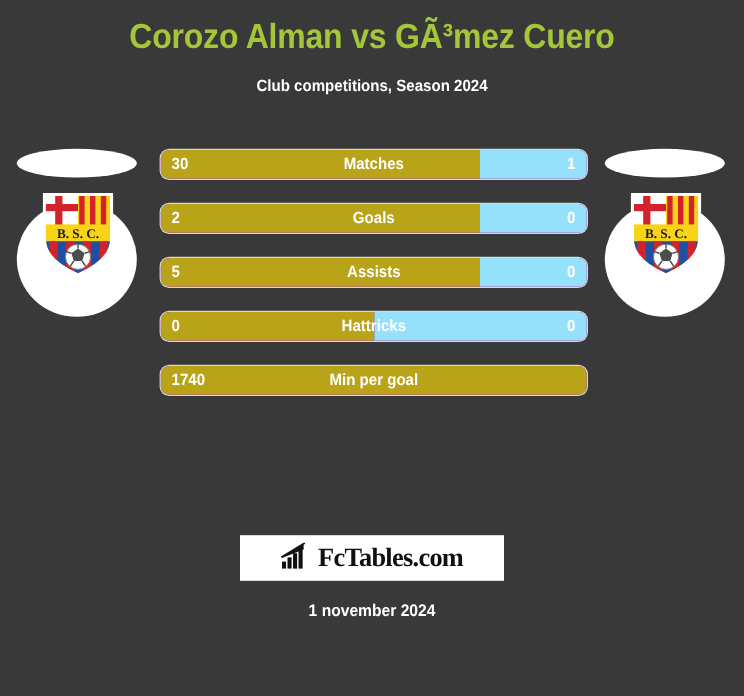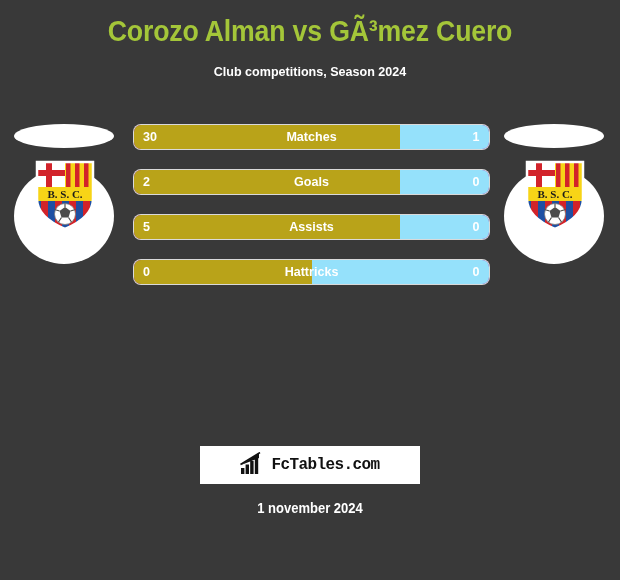--- a/index.html
+++ b/index.html
@@ -143,24 +143,24 @@
     width: 220px;
     height: 38px;
     background: #ffffff;
     display: flex;
     align-items: center;
     justify-content: center;
     gap: 5px;
   }
   .fct-text {
     color: #111111;
-    font-size: 16px;
+    font-size: 22px;
     font-weight: bold;
     letter-spacing: -0.6px;
-    font-family: Liberation Mono, monospace;
+    font-family: Liberation Serif, serif;
   }
   .date {
     position: absolute;
     left: 0;
     top: 500px;
     width: 620px;
     text-align: center;
     color: #ffffff;
     font-size: 14px;
     font-weight: bold;
@@ -267,20 +267,25 @@
       <span class="row-label">Assists</span>
       <span class="val-right">0</span>
     </div>
     <div class="row">
       <div class="fill-left" style="width: 50%;"></div>
       <div class="fill-right" style="width: 50%;"></div>
       <span class="val-left">0</span>
       <span class="row-label">Hattricks</span>
       <span class="val-right">0</span>
     </div>
+    <div class="row">
+      <div class="fill-left" style="width: 100%;"></div>
+      <span class="val-left">1740</span>
+      <span class="row-label">Min per goal</span>
+    </div>
   </div>
 
 <div class="fctables">
   <span>
     <svg width="26" height="22" viewBox="0 0 26 22">
       <rect x="1" y="16" width="3.4" height="6" fill="#111111"></rect>
       <rect x="5.6" y="12.5" width="3.4" height="9.5" fill="#111111"></rect>
       <rect x="10.2" y="9" width="3.4" height="13" fill="#111111"></rect>
       <rect x="14.8" y="5" width="3.4" height="17" fill="#111111"></rect>
       <path d="M1 13 L19 1 L19 6 Z" fill="#111111"></path>

